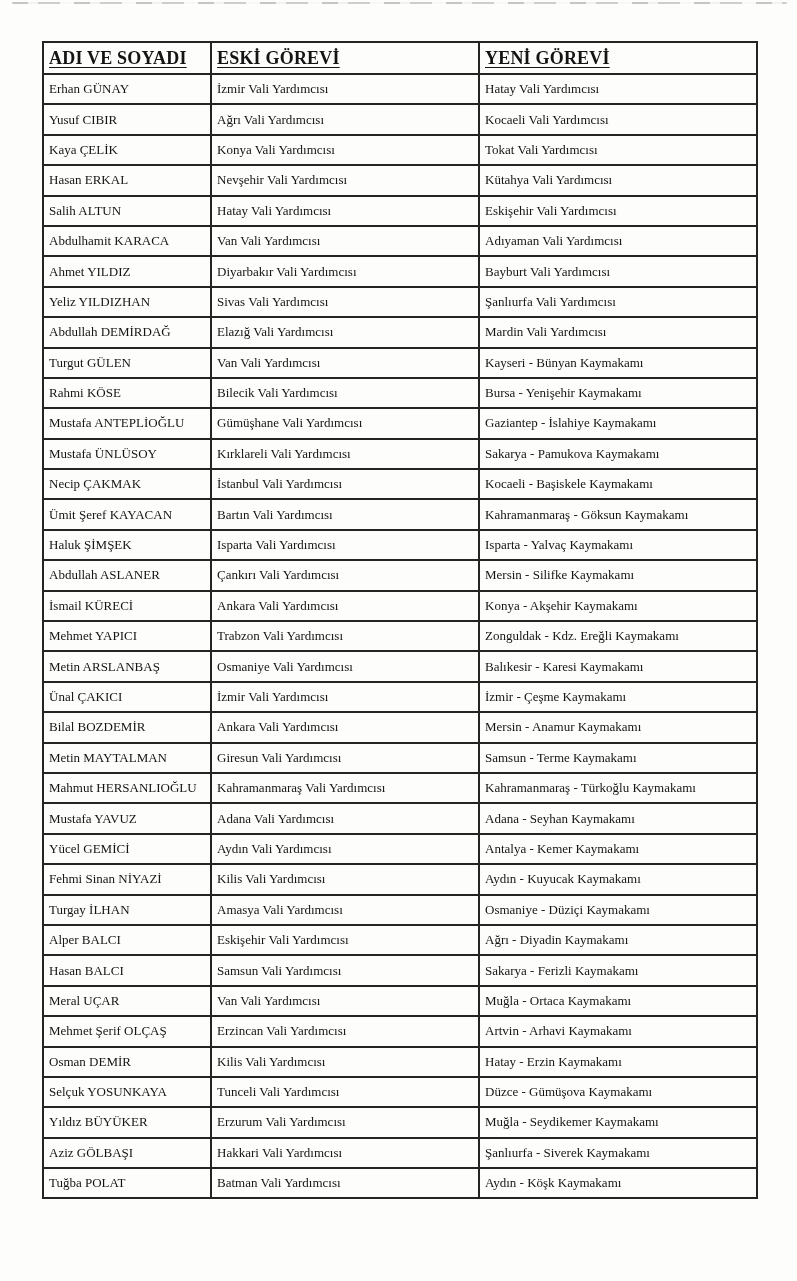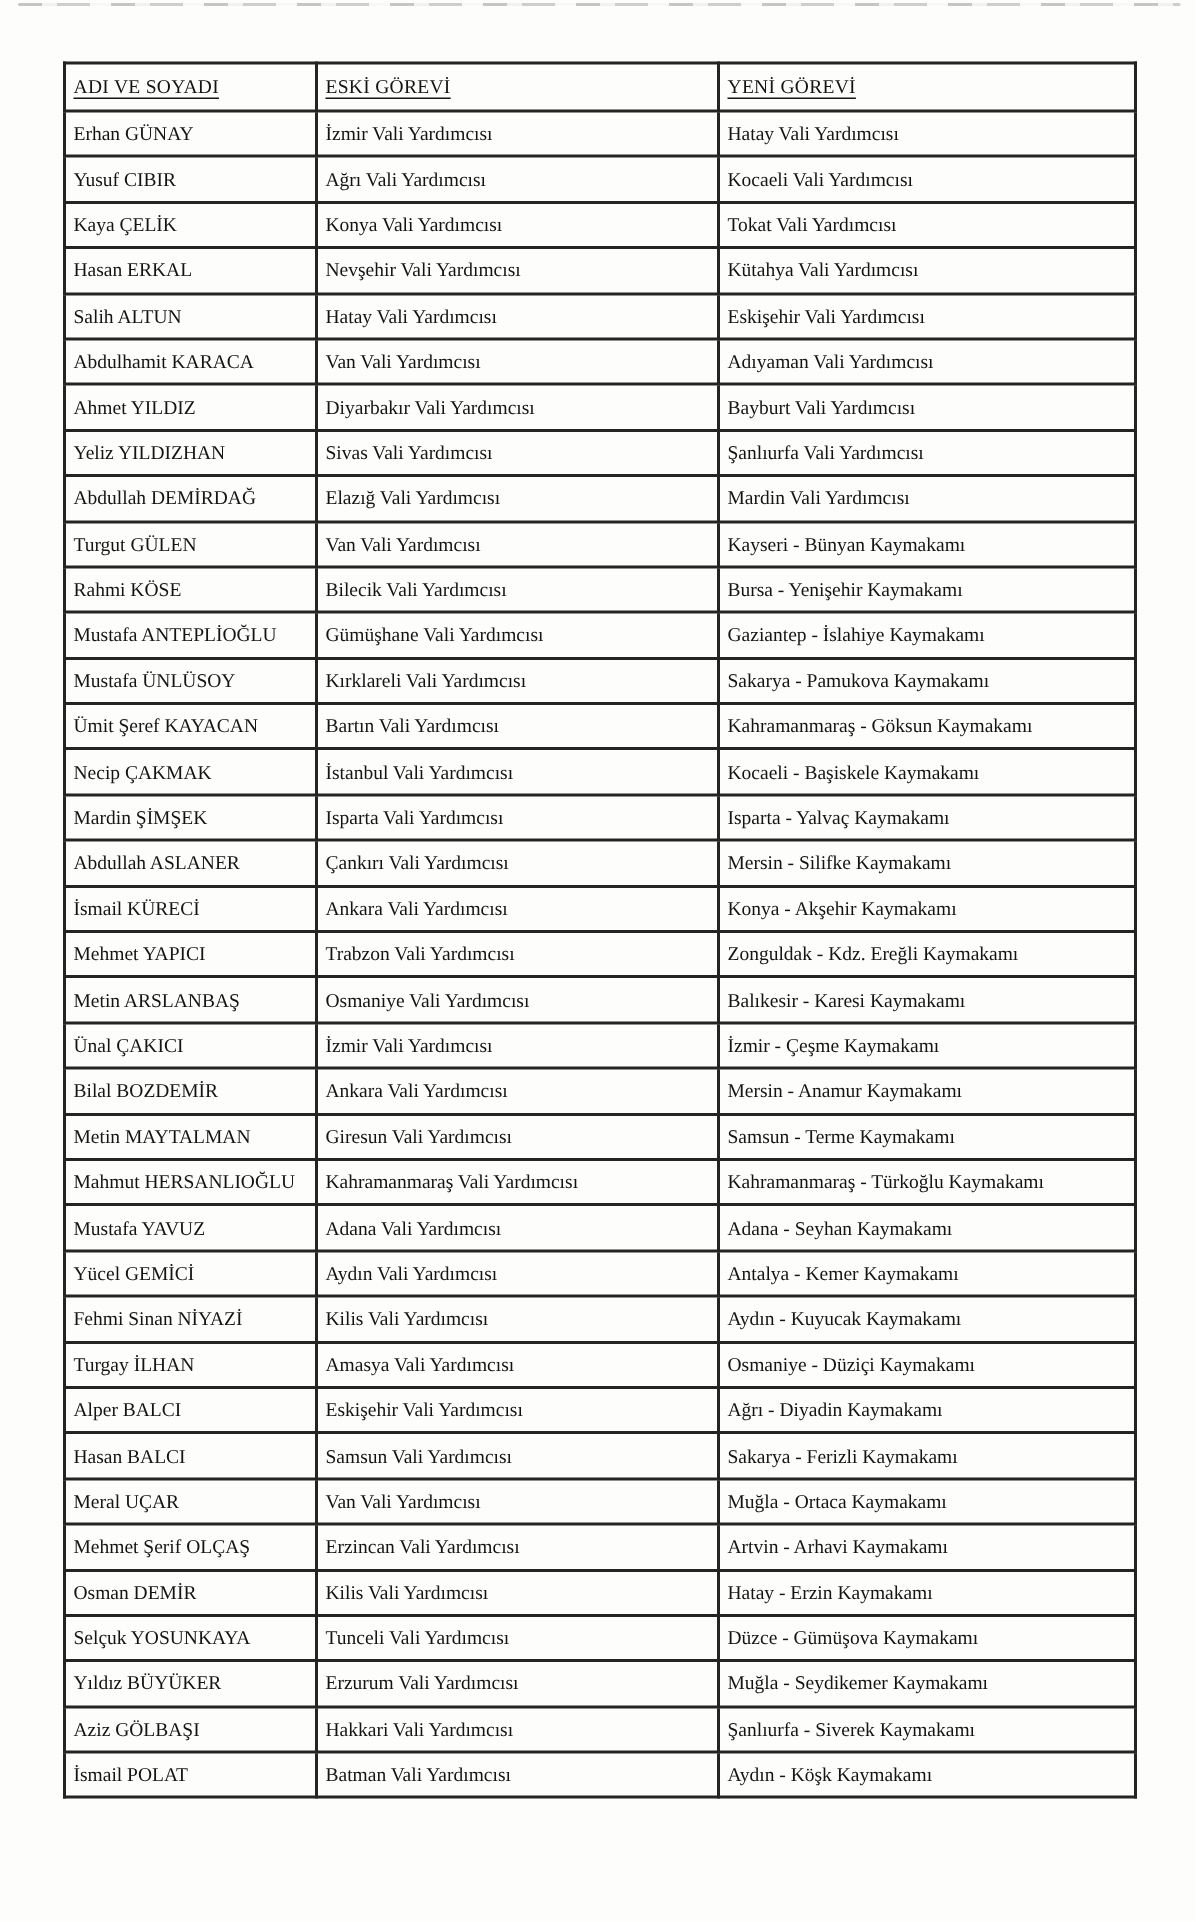--- a/index.html
+++ b/index.html
@@ -41,22 +41,22 @@
   table.appointments th,
   table.appointments td {
     border: 2px solid #242424;
     vertical-align: middle;
     overflow: hidden;
     white-space: nowrap;
   }
   table.appointments th {
     height: 30px;
     padding: 0 0 0 5px;
-    font-size: 13px;
-    font-weight: normal;
+    font-size: 18px;
+    font-weight: bold;
     text-align: left;
   }
   table.appointments th .hdr {
     text-decoration: underline;
     text-underline-offset: 3px;
     letter-spacing: 0.2px;
   }
   table.appointments td {
     height: 28.4px;
     padding: 0 4px 0 5px;
@@ -152,31 +152,31 @@
           <td>Mustafa ANTEPLİOĞLU</td>
           <td>Gümüşhane Vali Yardımcısı</td>
           <td>Gaziantep - İslahiye Kaymakamı</td>
         </tr>
         <tr>
           <td>Mustafa ÜNLÜSOY</td>
           <td>Kırklareli Vali Yardımcısı</td>
           <td>Sakarya - Pamukova Kaymakamı</td>
         </tr>
         <tr>
+          <td>Necip ÇAKMAK</td>
+          <td>İstanbul Vali Yardımcısı</td>
+          <td>Kocaeli - Başiskele Kaymakamı</td>
+        </tr>
+        <tr>
           <td>Ümit Şeref KAYACAN</td>
           <td>Bartın Vali Yardımcısı</td>
           <td>Kahramanmaraş - Göksun Kaymakamı</td>
         </tr>
         <tr>
-          <td>Necip ÇAKMAK</td>
-          <td>İstanbul Vali Yardımcısı</td>
-          <td>Kocaeli - Başiskele Kaymakamı</td>
-        </tr>
-        <tr>
-          <td>Mardin ŞİMŞEK</td>
+          <td>Haluk ŞİMŞEK</td>
           <td>Isparta Vali Yardımcısı</td>
           <td>Isparta - Yalvaç Kaymakamı</td>
         </tr>
         <tr>
           <td>Abdullah ASLANER</td>
           <td>Çankırı Vali Yardımcısı</td>
           <td>Mersin - Silifke Kaymakamı</td>
         </tr>
         <tr>
           <td>İsmail KÜRECİ</td>
@@ -267,19 +267,19 @@
           <td>Yıldız BÜYÜKER</td>
           <td>Erzurum Vali Yardımcısı</td>
           <td>Muğla - Seydikemer Kaymakamı</td>
         </tr>
         <tr>
           <td>Aziz GÖLBAŞI</td>
           <td>Hakkari Vali Yardımcısı</td>
           <td>Şanlıurfa - Siverek Kaymakamı</td>
         </tr>
         <tr>
-          <td>İsmail POLAT</td>
+          <td>Tuğba POLAT</td>
           <td>Batman Vali Yardımcısı</td>
           <td>Aydın - Köşk Kaymakamı</td>
         </tr>
       </tbody>
   </table>
 </div>
 
 </body></html>

